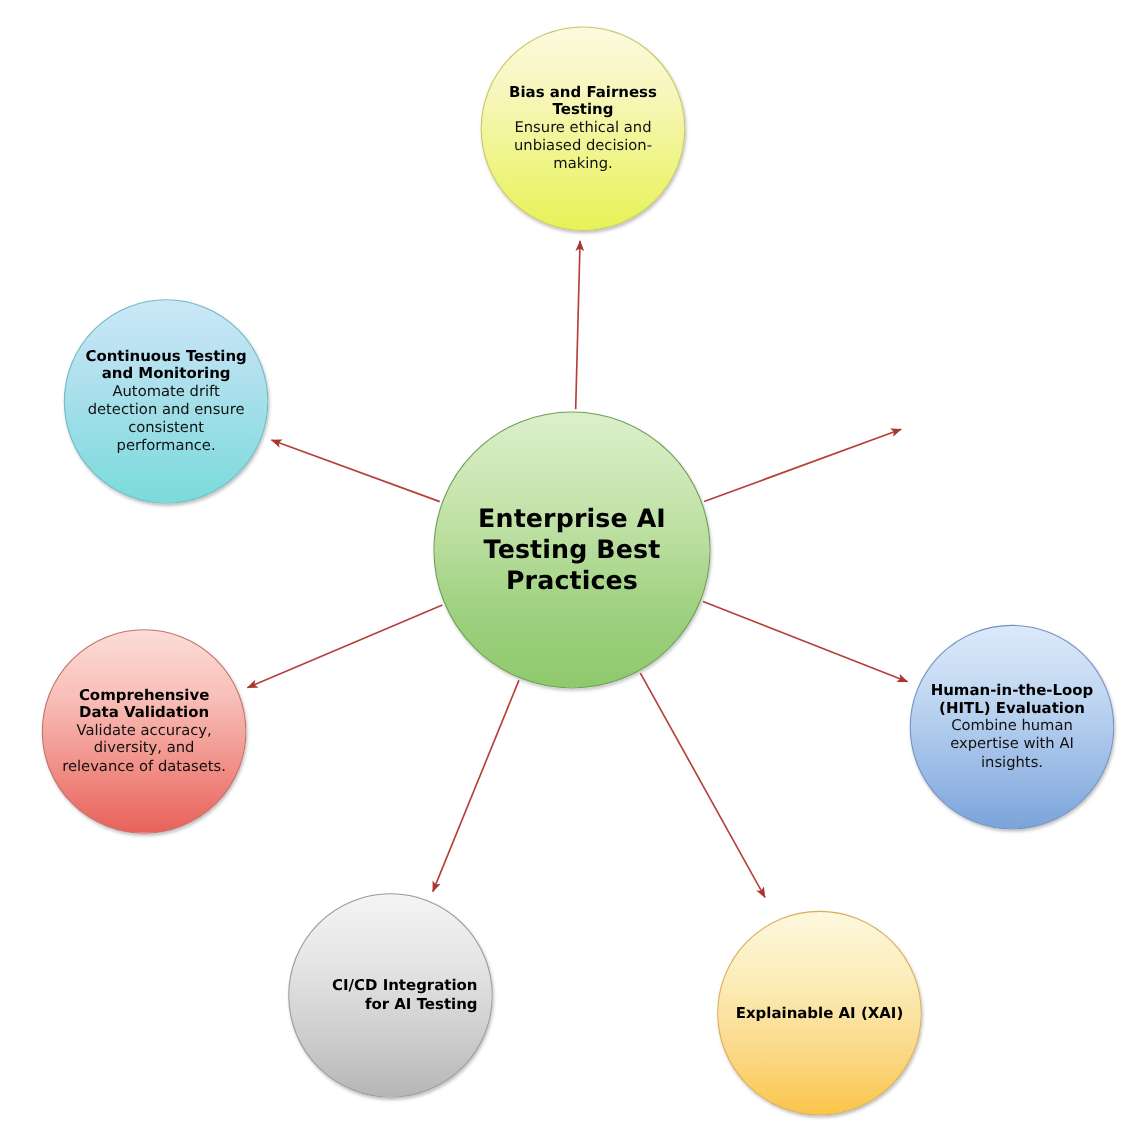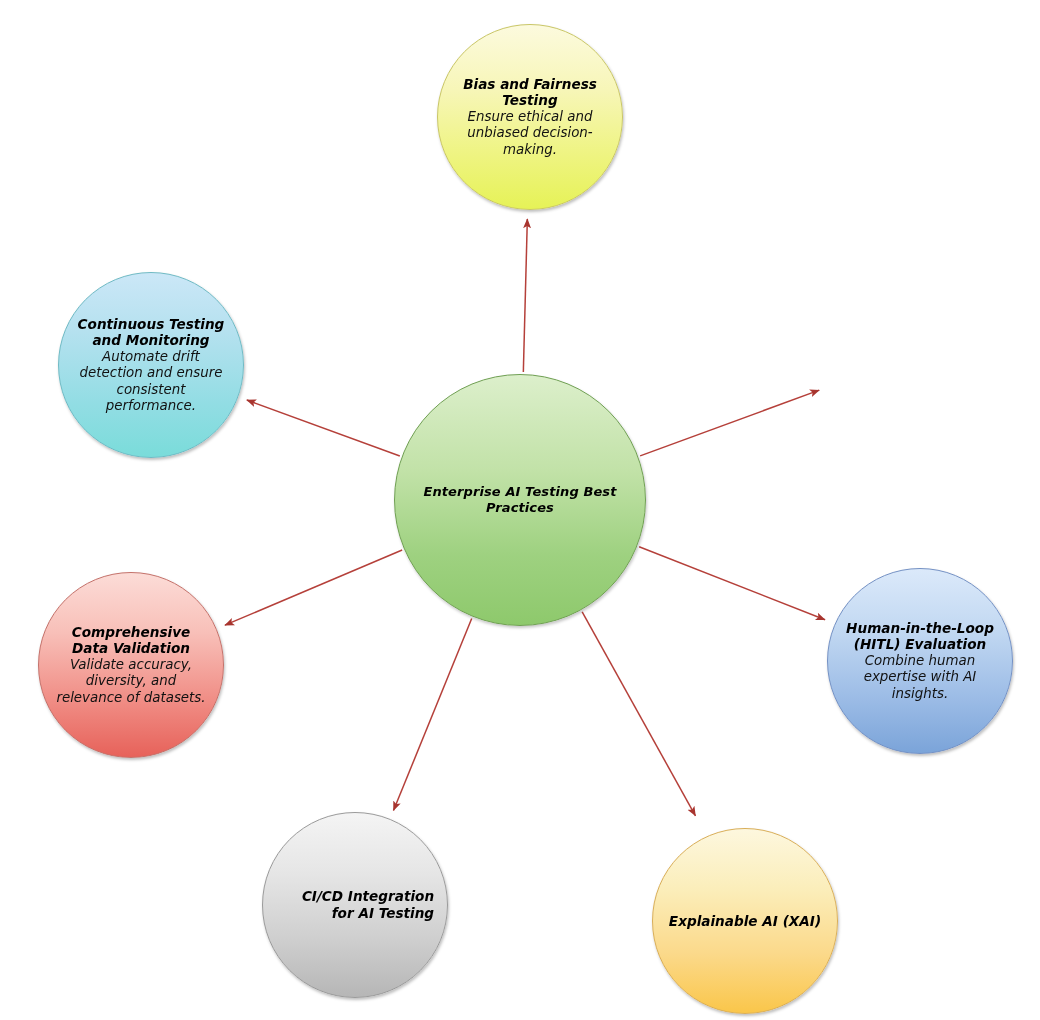--- a/index.html
+++ b/index.html
@@ -33,21 +33,20 @@
     box-sizing: border-box;
     display: flex;
     align-items: center;
     justify-content: center;
     text-align: center;
     overflow: hidden;
   }
   .node-inner {
     width: 86%;
     line-height: 1.22;
-    font-style: italic;
   }
   .node-title {
     display: block;
     font-weight: bold;
     color: #000000;
   }
   .node-desc {
     display: block;
     font-weight: normal;
     color: #111111;
@@ -56,21 +55,21 @@
   .node-central {
     left: 394px;
     top: 374px;
     width: 252px;
     height: 252px;
     border: 1px solid #6f9f52;
     background: linear-gradient(180deg, #dcefcb 0%, #c2e2a8 38%, #9ed180 72%, #8ec96c 100%);
     box-shadow: 1px 2px 3px rgba(0,0,0,0.22);
   }
   .node-central .node-title {
-    font-size: 13px;
+    font-size: 23px;
     letter-spacing: 0.1px;
   }
   
   .node-sat {
     width: 186px;
     height: 186px;
     box-shadow: 1px 2px 3px rgba(0,0,0,0.25);
   }
   .node-sat .node-title { font-size: 13.6px; }
   .node-sat .node-desc  { font-size: 13.4px; }

